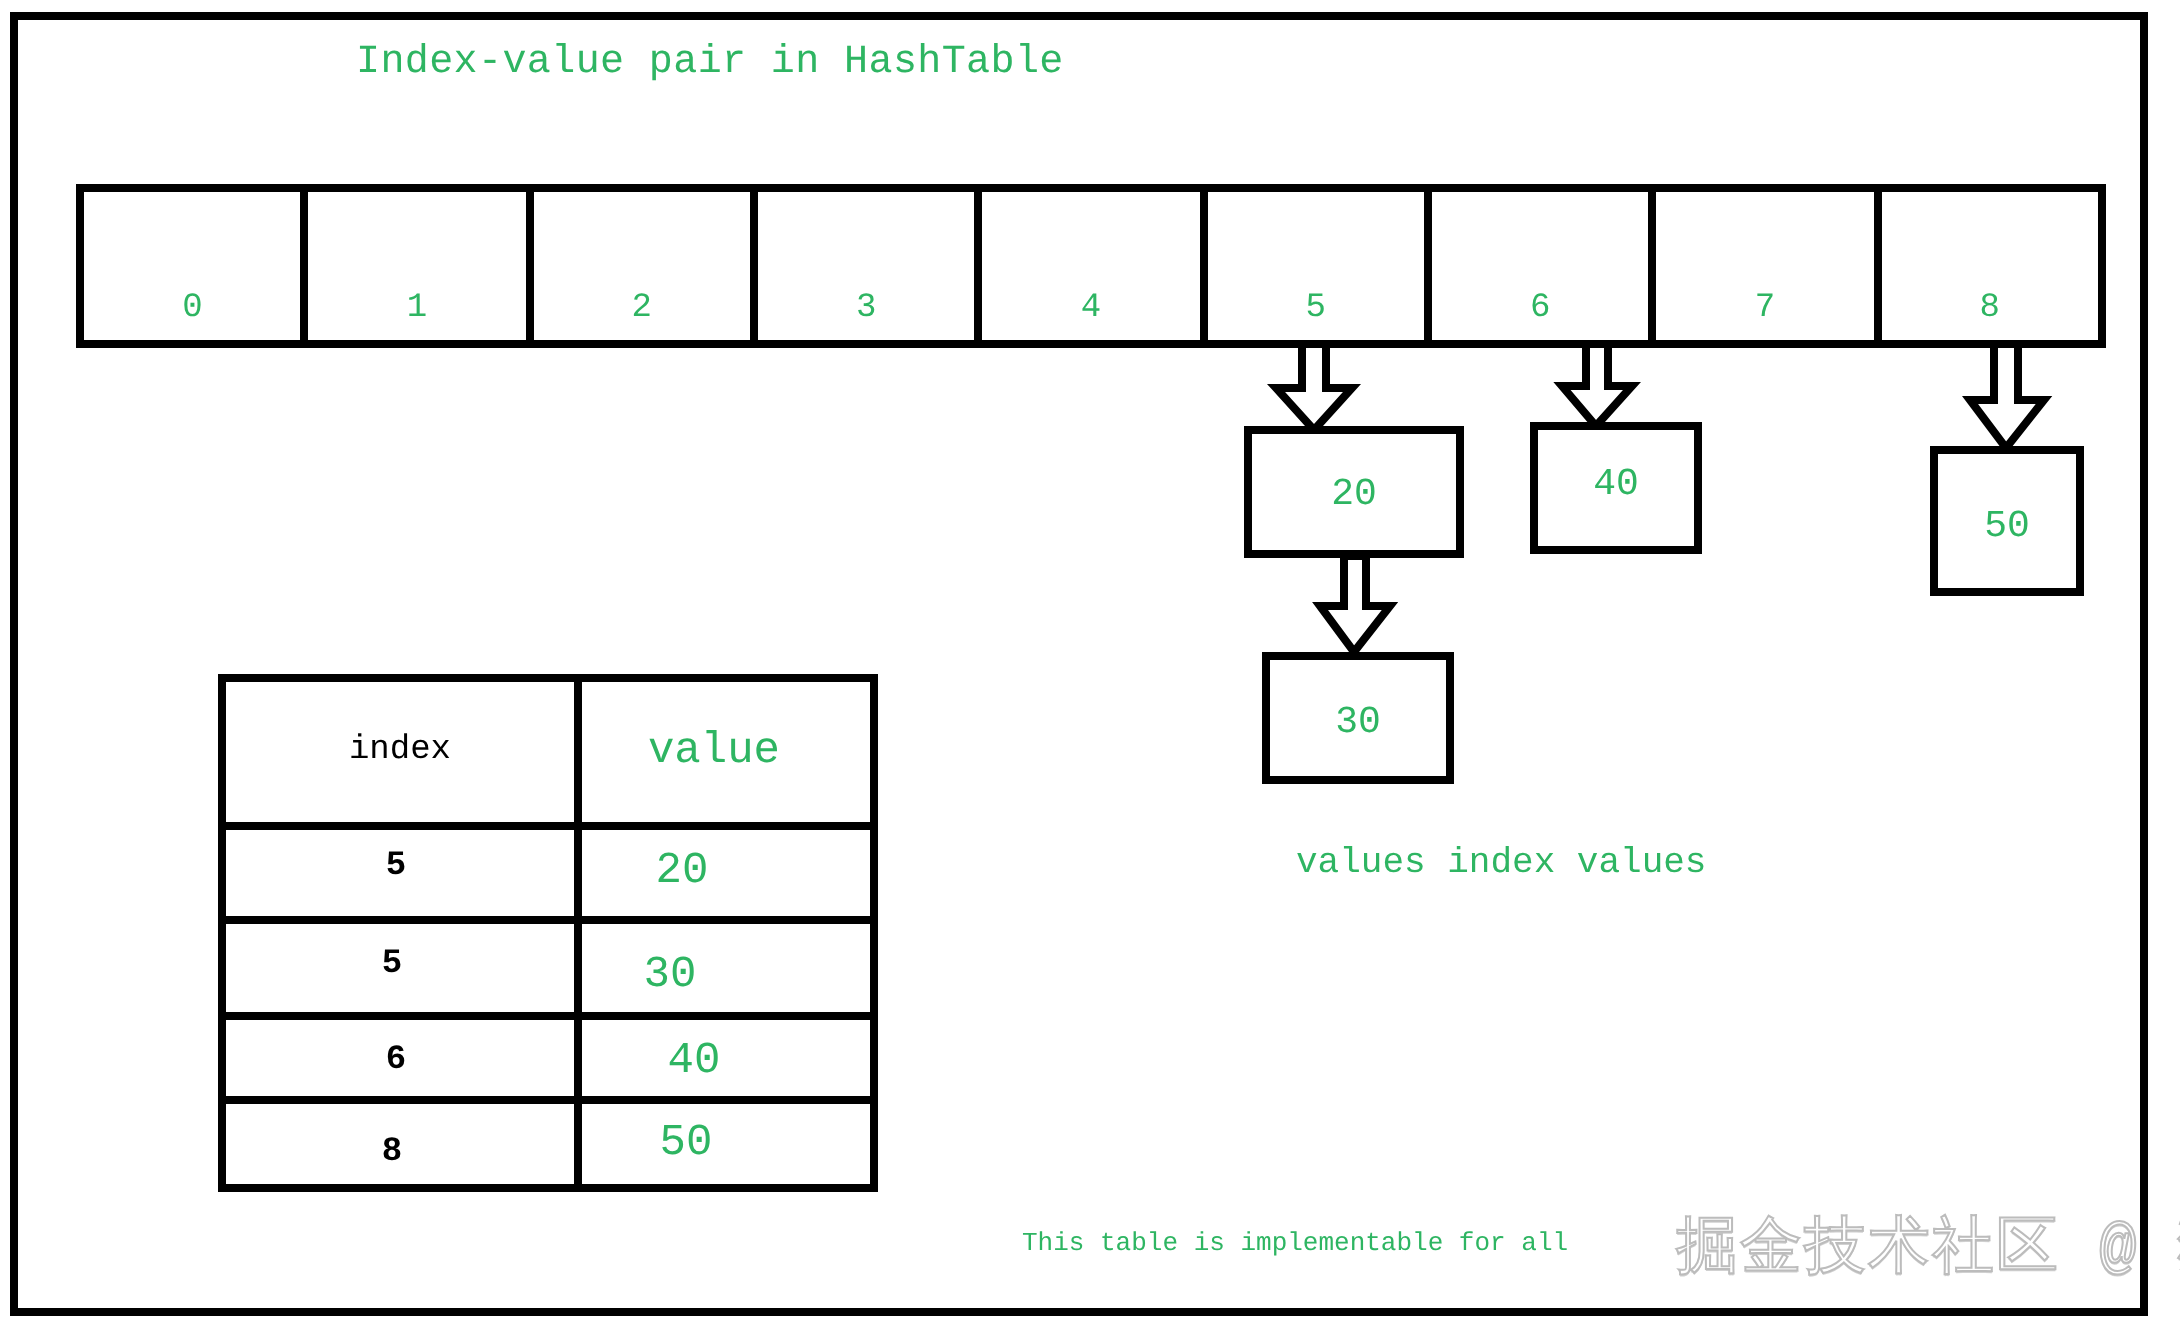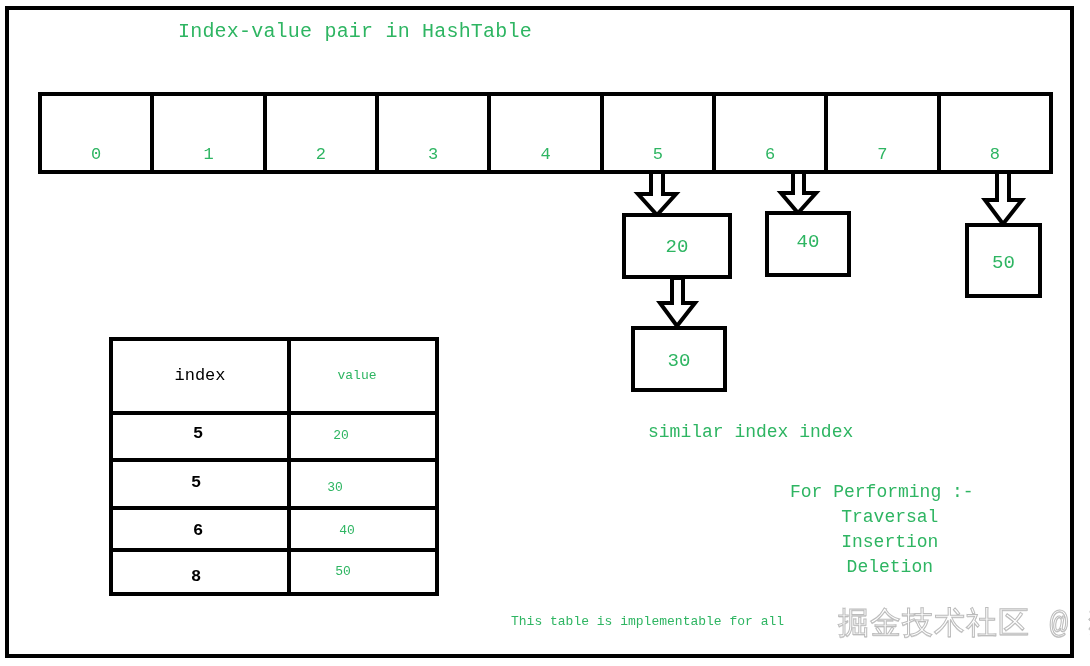--- a/index.html
+++ b/index.html
@@ -75,21 +75,21 @@
   }
   .tcell.left{width:178px;border-right:4px solid #000000;}
   .tcell.right{flex:1 1 auto;}
   #kvtable .hdr{height:76px;}
   #kvtable .r1{height:49px;}
   #kvtable .r2{height:49px;}
   #kvtable .r3{height:44px;}
   #kvtable .r4{height:41px;}
   .hdr .tcell{font-size:19px;color:#2eb562;}
   .trow .tcell.left{font-size:17px;color:#000000;font-weight:bold;}
-  .trow .tcell.right{font-size:13px;color:#2eb562;}
+  .trow .tcell.right{font-size:22px;color:#2eb562;}
   .hdr .tcell.left,.hdr .tcell.right{font-weight:normal;}
   
   .r1 .tcell.left span{transform:translate(-2px,-3px);}
   .r1 .tcell.right span{transform:translate(-22px,-1px);}
   .r2 .tcell.left span{transform:translate(-4px,-1px);}
   .r2 .tcell.right span{transform:translate(-28px,4px);}
   .r3 .tcell.left span{transform:translate(-2px,1px);}
   .r3 .tcell.right span{transform:translate(-16px,1px);}
   .r4 .tcell.left span{transform:translate(-4px,4px);}
   .r4 .tcell.right span{transform:translate(-20px,-1px);}
@@ -222,25 +222,19 @@
     <div class="trow r4">
       <div class="tcell left">
         <span>8</span>
       </div>
       <div class="tcell right">
         <span>50</span>
       </div>
     </div>
   </div>
 
-  <div class="txt green" id="similar">similar index index</div>
-
-  <div class="txt green" id="perform">
-    <span class="l1">For Performing  :-</span>
-    <span class="l2">Traversal</span>
-    <span class="l3">Insertion</span>
-    <span class="l4">Deletion</span>
-  </div>
+  <div class="txt green" id="similar">values index values</div>
+
 
   <div class="txt green" id="bottomnote">This table is implementable for all</div>
 
   <div id="watermark">掘金技术社区 @ 猿java</div>
 </div>
 
 </body></html>

